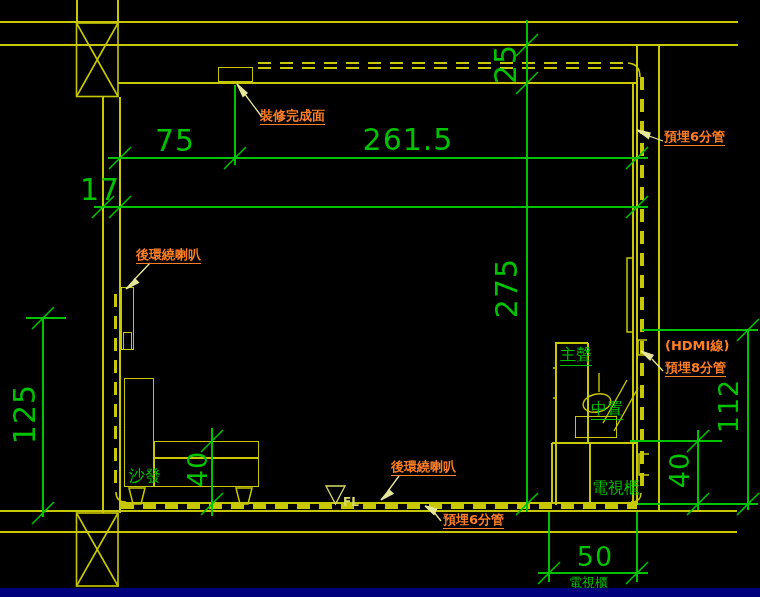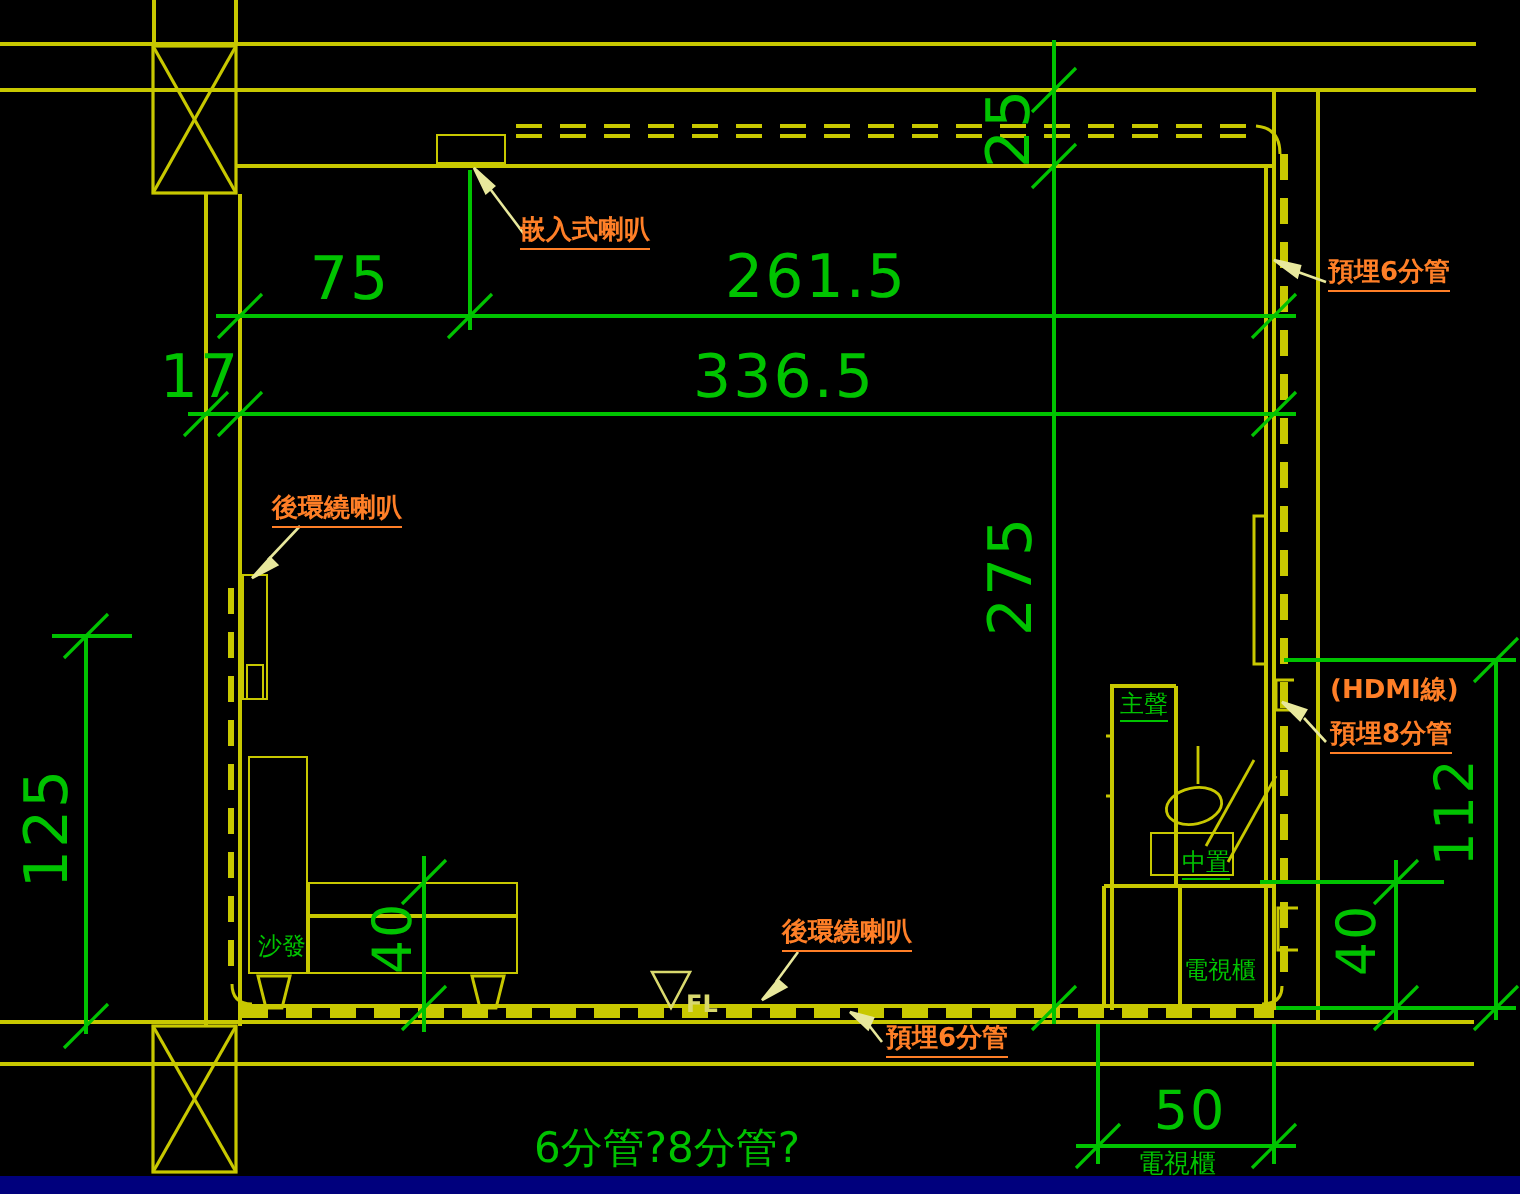--- a/index.html
+++ b/index.html
@@ -11,21 +11,21 @@
   .ybox{border:1.5px solid #c8c800;background:transparent;}
   .dashH{background:repeating-linear-gradient(90deg,#c8c800 0 13px,transparent 13px 22px);}
   .dashV{background:repeating-linear-gradient(180deg,#c8c800 0 13px,transparent 13px 22px);}
   .dim{color:#00c300;font-size:30px;letter-spacing:1px;white-space:nowrap;}
   .dim.small{font-size:27px;}
   .center{transform:translate(-50%,-50%);}
   .rot{transform:translate(-50%,-50%) rotate(-90deg);}
   .lab-o{color:#ff7f27;font-size:13px;font-weight:bold;white-space:nowrap;
          border-bottom:1px solid #ff7f27;padding-bottom:1px;line-height:1.1;}
   .lab-o.nl{border-bottom:none;}
-  .lab-g{color:#00c300;font-size:12px;white-space:nowrap;line-height:1.1;}
+  .lab-g{color:#00c300;font-size:16px;white-space:nowrap;line-height:1.1;}
   .lab-g.ul{border-bottom:1px solid #00c300;padding-bottom:1px;}
   .lab-fl{color:#d9d96e;font-size:12px;font-weight:bold;}
   .note{color:#00c300;font-size:21px;white-space:nowrap;}
   svg{position:absolute;left:0;top:0;}
 </style>
 </head>
 <body>
 
 <div id="stage">
 
@@ -154,42 +154,40 @@
       <polygon points="641,351 653,355 650,360"></polygon>
       <line x1="399" y1="476" x2="388" y2="491"></line>
       <polygon points="381,500 389,490 393,493.5"></polygon>
       <line x1="441" y1="521" x2="434" y2="512"></line>
       <polygon points="425,506 436.5,509 434,514.5"></polygon>
     </g>
   </svg>
 
   <div class="abs dim center" style="left:175px;top:140px">75</div>
   <div class="abs dim center" style="left:408px;top:139px">261.5</div>
-  <div class="abs dim center" style="left:392px;top:189px">336.5</div>
   <div class="abs dim center" style="left:100px;top:189px">17</div>
   <div class="abs dim rot" style="left:505px;top:64px">25</div>
   <div class="abs dim rot" style="left:506px;top:288px">275</div>
   <div class="abs dim rot" style="left:24px;top:414px">125</div>
   <div class="abs dim small rot" style="left:197px;top:469px">40</div>
   <div class="abs dim small rot" style="left:679px;top:470px">40</div>
   <div class="abs dim small rot" style="left:728px;top:406px">112</div>
   <div class="abs dim small center" style="left:595px;top:556px">50</div>
 
-  <div class="abs lab-o" style="left:260px;top:109px">嵌入式喇叭</div>
+  <div class="abs lab-o" style="left:260px;top:109px">裝修完成面</div>
   <div class="abs lab-o" style="left:664px;top:130px">預埋6分管</div>
   <div class="abs lab-o" style="left:136px;top:248px">後環繞喇叭</div>
   <div class="abs lab-o nl" style="left:665px;top:339px">(HDMI線)</div>
   <div class="abs lab-o" style="left:665px;top:361px">預埋8分管</div>
   <div class="abs lab-o" style="left:391px;top:460px">後環繞喇叭</div>
   <div class="abs lab-o" style="left:443px;top:513px">預埋6分管</div>
 
   <div class="abs lab-g" style="left:129px;top:467px">沙發</div>
   <div class="abs lab-g ul" style="left:560px;top:346px">主聲</div>
-  <div class="abs lab-g ul" style="left:591px;top:425px">中置</div>
+  <div class="abs lab-g ul" style="left:591px;top:400px">中置</div>
   <div class="abs lab-g" style="left:592px;top:479px">電視櫃</div>
   <div class="abs lab-g" style="left:569px;top:576px;font-size:13px">電視櫃</div>
   <div class="abs lab-fl" style="left:343px;top:495px">FL</div>
 
-  <div class="abs note" style="left:267px;top:560px">6分管?8分管?</div>
 
   <div class="abs" style="left:0;top:588px;width:760px;height:9px;background:#00007d"></div>
 
 </div>
 
 </body></html>

